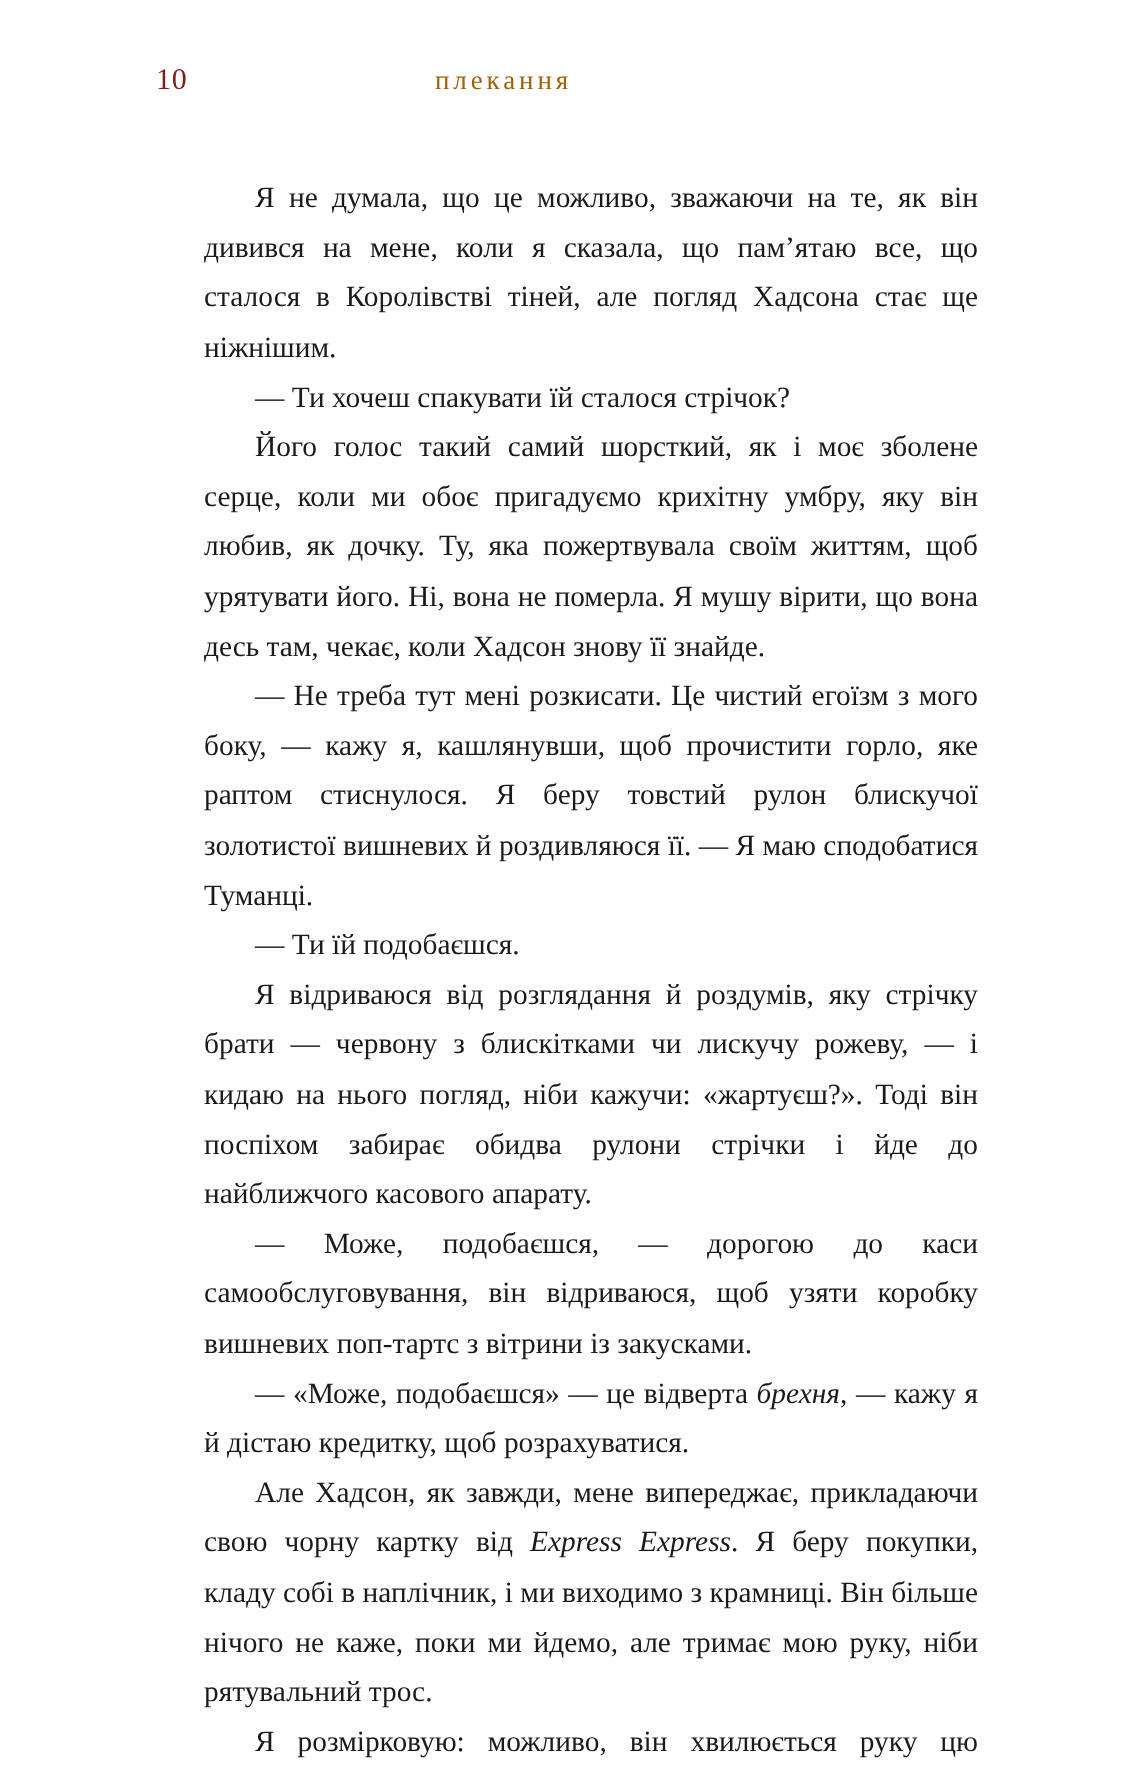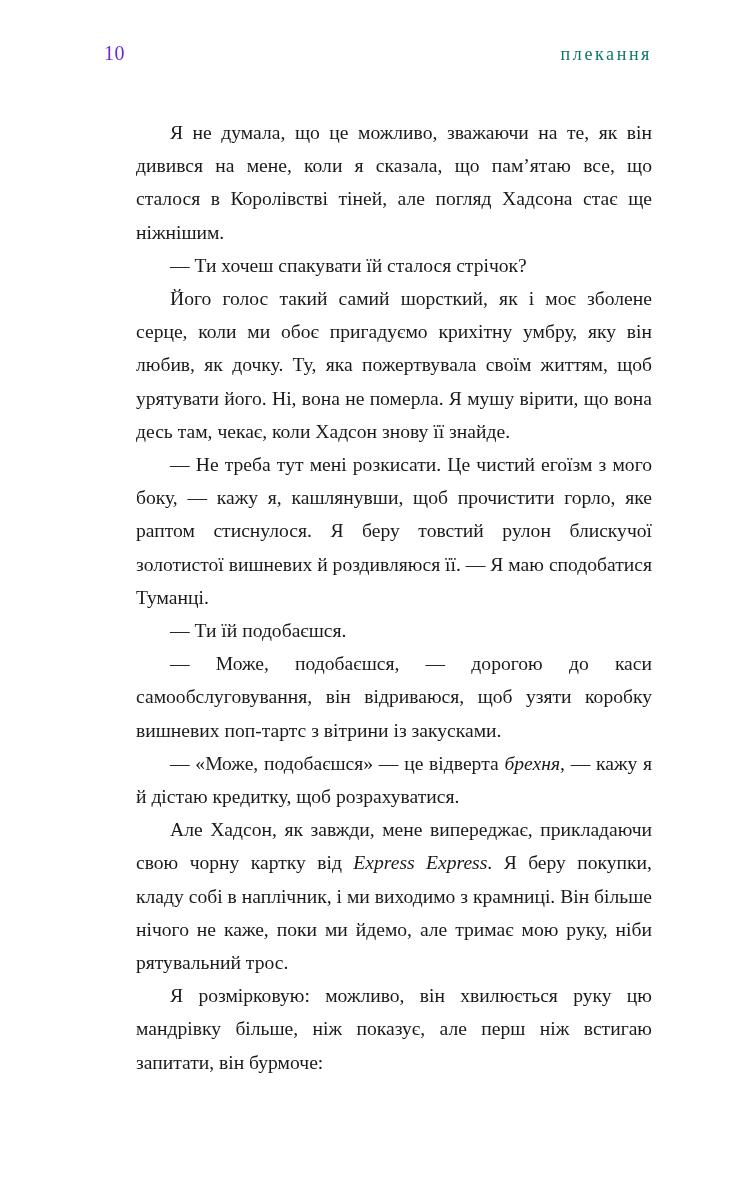--- a/index.html
+++ b/index.html
@@ -24,30 +24,30 @@
   }
   .running-head {
     display: flex;
     align-items: baseline;
     height: 40px;
     margin-bottom: 34px;
   }
   .folio {
     font-size: 20px;
     letter-spacing: 0.5px;
-    color: #6d28d9;
+    color: #7f1d1d;
     width: 90px;
     flex: none;
   }
   .head-title {
     flex: 1;
-    text-align: right;
+    text-align: left;
     font-size: 18px;
     letter-spacing: 2.6px;
-    color: #0f766e;
+    color: #a16207;
     padding-left: 96px;
   }
   .body-text {
     font-size: 19.6px;
     line-height: 33.2px;
     text-align: justify;
     text-justify: inter-word;
     hyphens: manual;
     margin-left: 32px;
   }
@@ -68,19 +68,20 @@
     <div class="folio">10</div>
     <div class="head-title">плекання</div>
   </div>
 
   <div class="body-text">
     <p>Я не думала, що це можливо, зважаючи на те, як він дивився на мене, коли я сказала, що пам’ятаю все, що сталося в Королівстві тіней, але погляд Хадсона стає ще ніжнішим.</p>
     <p>— Ти хочеш спакувати їй сталося стрічок?</p>
     <p>Його голос такий самий шорсткий, як і моє зболене серце, коли ми обоє пригадуємо крихітну умбру, яку він любив, як дочку. Ту, яка пожертвувала своїм життям, щоб урятувати його. Ні, вона не померла. Я мушу вірити, що вона десь там, чекає, коли Хадсон знову її знайде.</p>
     <p>— Не треба тут мені розкисати. Це чистий егоїзм з мого боку, — кажу я, кашлянувши, щоб прочистити горло, яке раптом стиснулося. Я беру товстий рулон блискучої золотистої вишневих й роздивляюся її. — Я маю сподобатися Туманці.</p>
     <p>— Ти їй подобаєшся.</p>
+    <p>Я відриваюся від розглядання й роздумів, яку стрічку брати — червону з блискітками чи лискучу рожеву, — і кидаю на нього погляд, ніби кажучи: «жартуєш?». Тоді він поспіхом забирає обидва рулони стрічки і йде до найближчого касового апарату.</p>
     <p>— Може, подобаєшся, — дорогою до каси самообслуговування, він відриваюся, щоб узяти коробку вишневих поп-тартс з вітрини із закусками.</p>
     <p>— «Може, подобаєшся» — це відверта <em>брехня</em>, — кажу я й дістаю кредитку, щоб розрахуватися.</p>
     <p>Але Хадсон, як завжди, мене випереджає, прикладаючи свою чорну картку від <em>Express Express</em>. Я беру покупки, кладу собі в наплічник, і ми виходимо з крамниці. Він більше нічого не каже, поки ми йдемо, але тримає мою руку, ніби рятувальний трос.</p>
     <p>Я розмірковую: можливо, він хвилюється руку цю мандрівку більше, ніж показує, але перш ніж встигаю запитати, він бурмоче:</p>
   </div>
 
 </div>
 
 </body></html>

